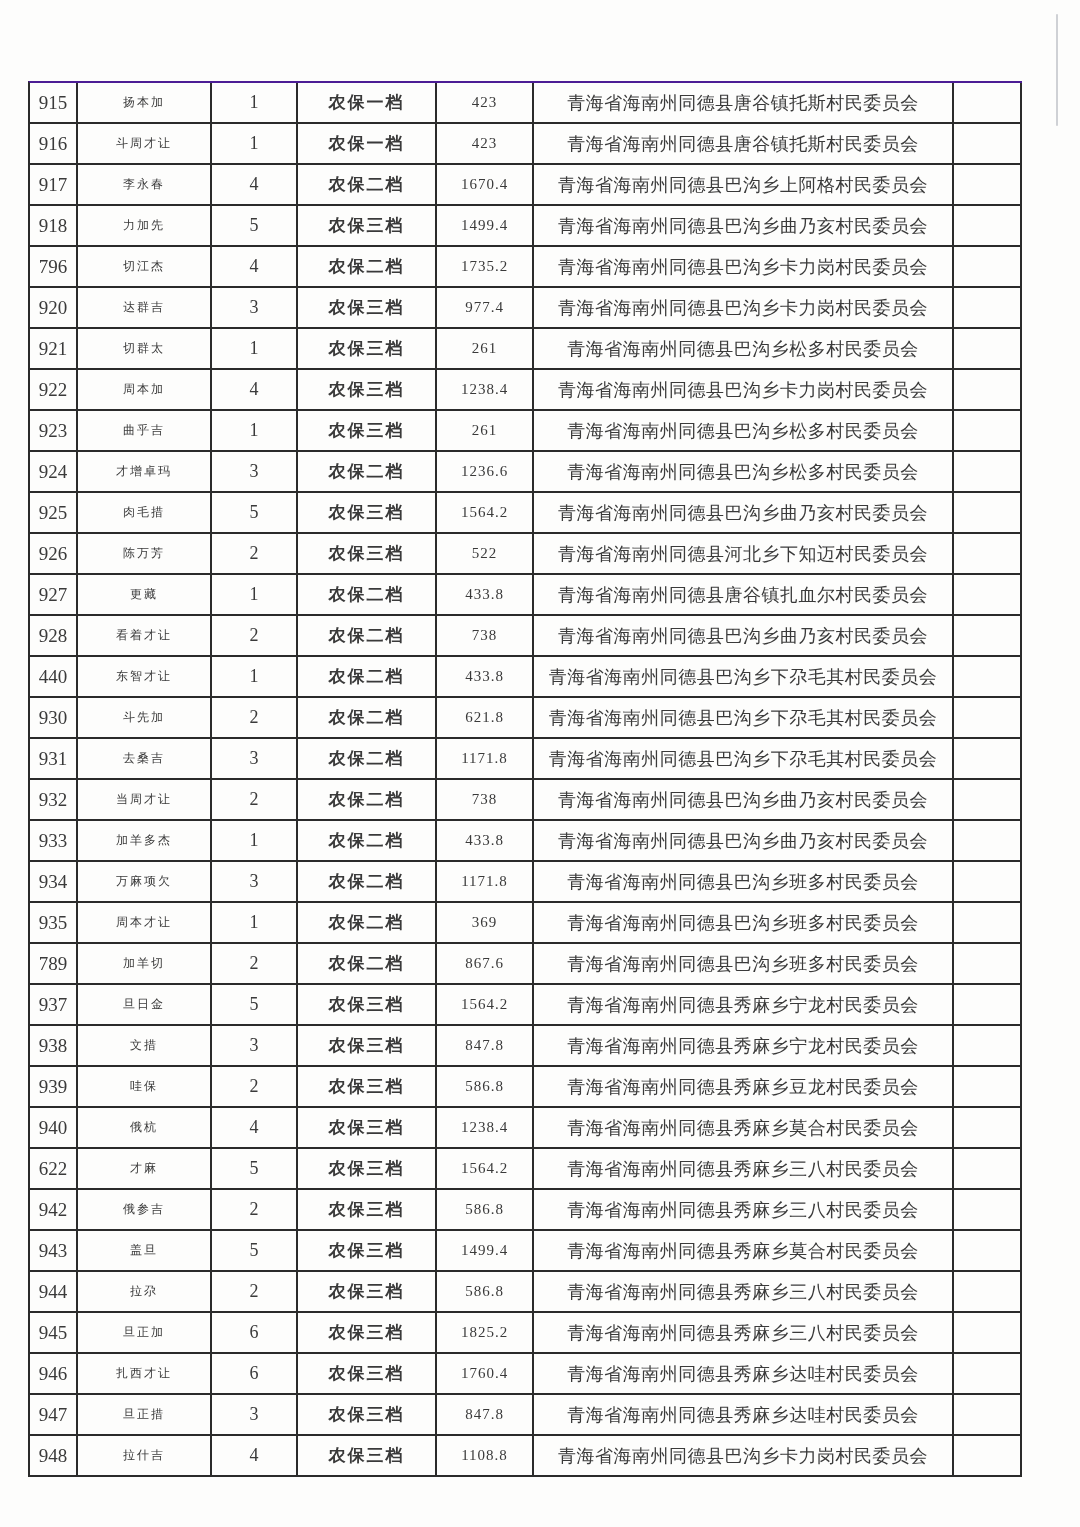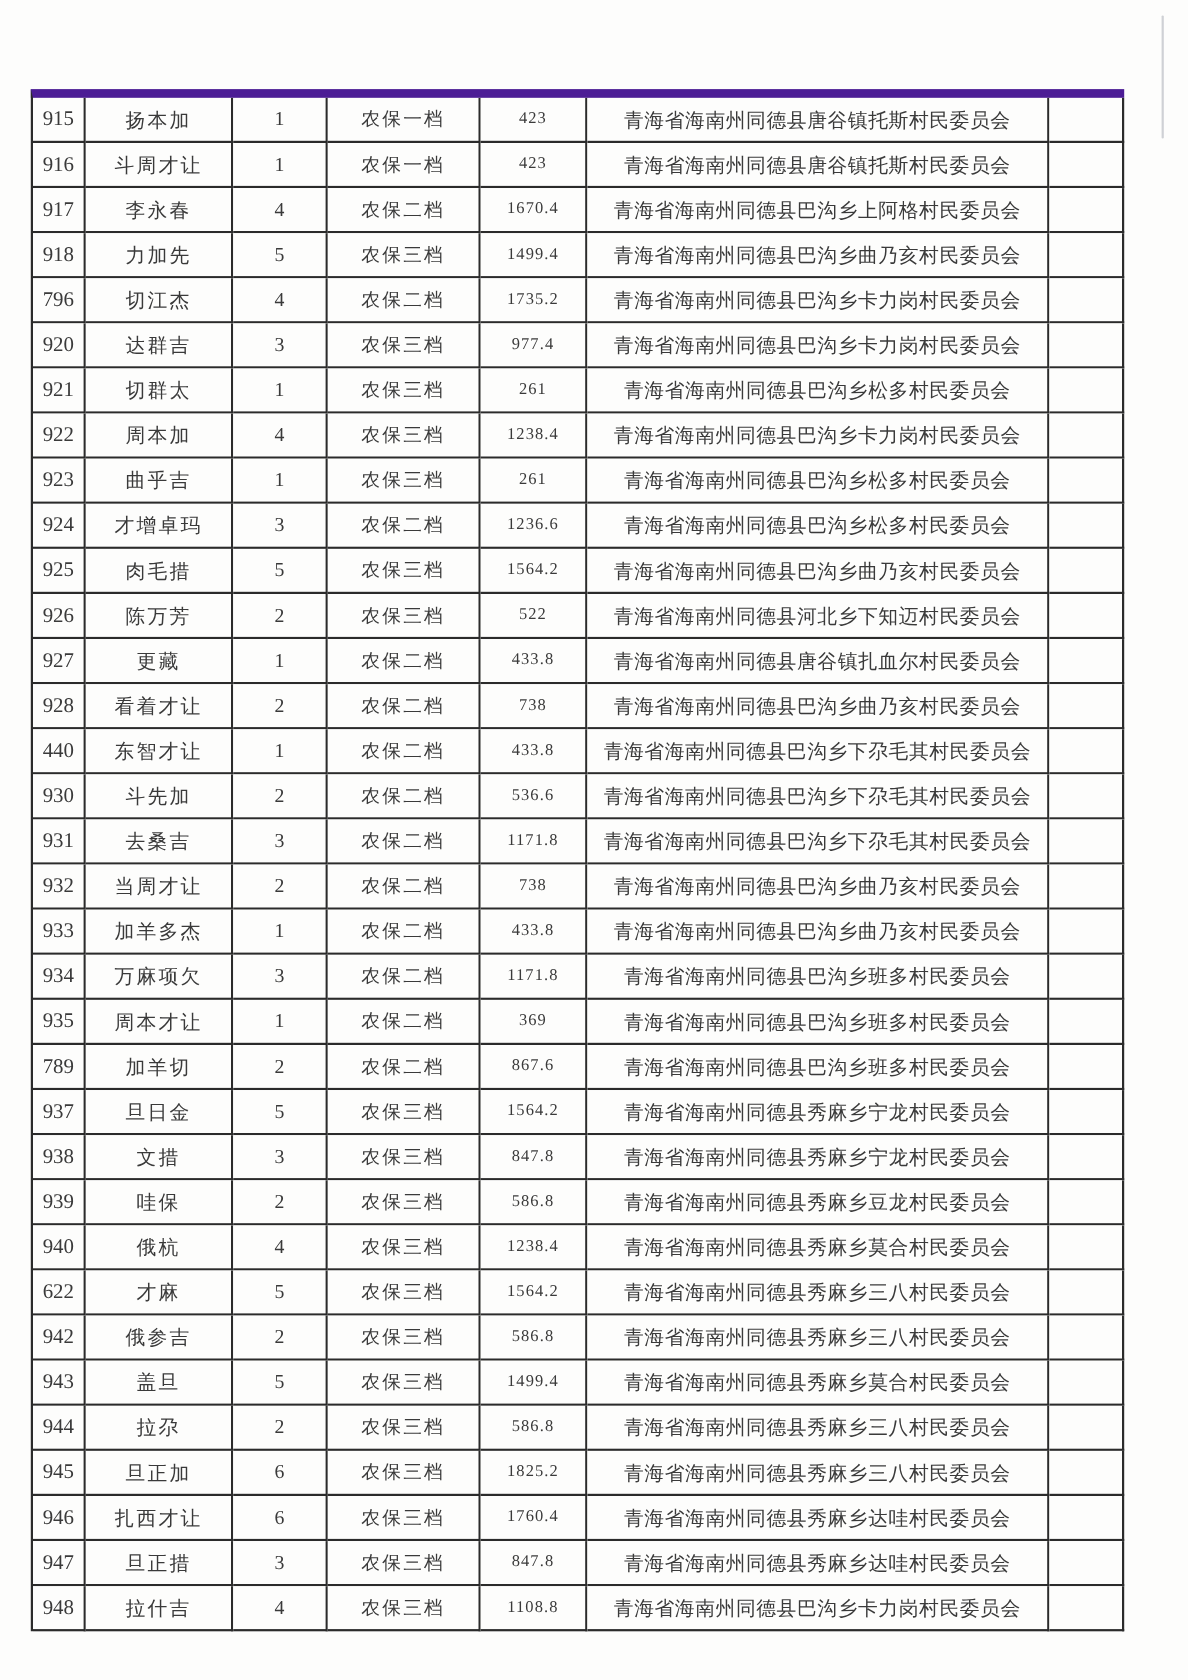--- a/index.html
+++ b/index.html
@@ -16,39 +16,39 @@
     background: #fdfdfc;
     overflow: hidden;
   }
   .grid-table {
     position: absolute;
     left: 28px;
     top: 81px;
     display: grid;
     grid-template-columns: 48px 134px 86px 139px 97px 420px 68px;
     grid-auto-rows: 41px;
-    border-top: 8px solid #4c1d95;
+    border-top: 2px solid #4c1d95;
     border-left: 2px solid #2b2b2b;
   }
   .row { display: contents; }
   .cell {
     border-right: 2px solid #2b2b2b;
     border-bottom: 2px solid #2b2b2b;
     display: flex;
     align-items: center;
     justify-content: center;
     color: #3a3a3a;
     white-space: nowrap;
     overflow: hidden;
     background: #fdfdfc;
   }
   .col-id     { font-size: 19px; }
-  .col-name   { font-size: 18px; letter-spacing: 2px; }
+  .col-name   { font-size: 12px; letter-spacing: 2px; }
   .col-count  { font-size: 18px; }
-  .col-tier   { font-size: 17px; letter-spacing: 2px; }
+  .col-tier   { font-size: 17px; letter-spacing: 2px; font-weight: bold; }
   .col-amount { font-size: 15px; letter-spacing: 1px; }
   .col-address{ font-size: 18px; letter-spacing: 0.5px; }
   .artifact-line {
     position: absolute;
     left: 1056px;
     top: 14px;
     width: 2px;
     height: 112px;
     background: #c3c6ca;
     border-radius: 1px;
@@ -209,21 +209,21 @@
     <div class="cell col-amount">433.8</div>
     <div class="cell col-address">青海省海南州同德县巴沟乡下尕毛其村民委员会</div>
     <div class="cell col-remark"></div>
   </div>
 
   <div class="row">
     <div class="cell col-id">930</div>
     <div class="cell col-name">斗先加</div>
     <div class="cell col-count">2</div>
     <div class="cell col-tier">农保二档</div>
-    <div class="cell col-amount">536.6</div>
+    <div class="cell col-amount">621.8</div>
     <div class="cell col-address">青海省海南州同德县巴沟乡下尕毛其村民委员会</div>
     <div class="cell col-remark"></div>
   </div>
 
   <div class="row">
     <div class="cell col-id">931</div>
     <div class="cell col-name">去桑吉</div>
     <div class="cell col-count">3</div>
     <div class="cell col-tier">农保二档</div>
     <div class="cell col-amount">1171.8</div>

